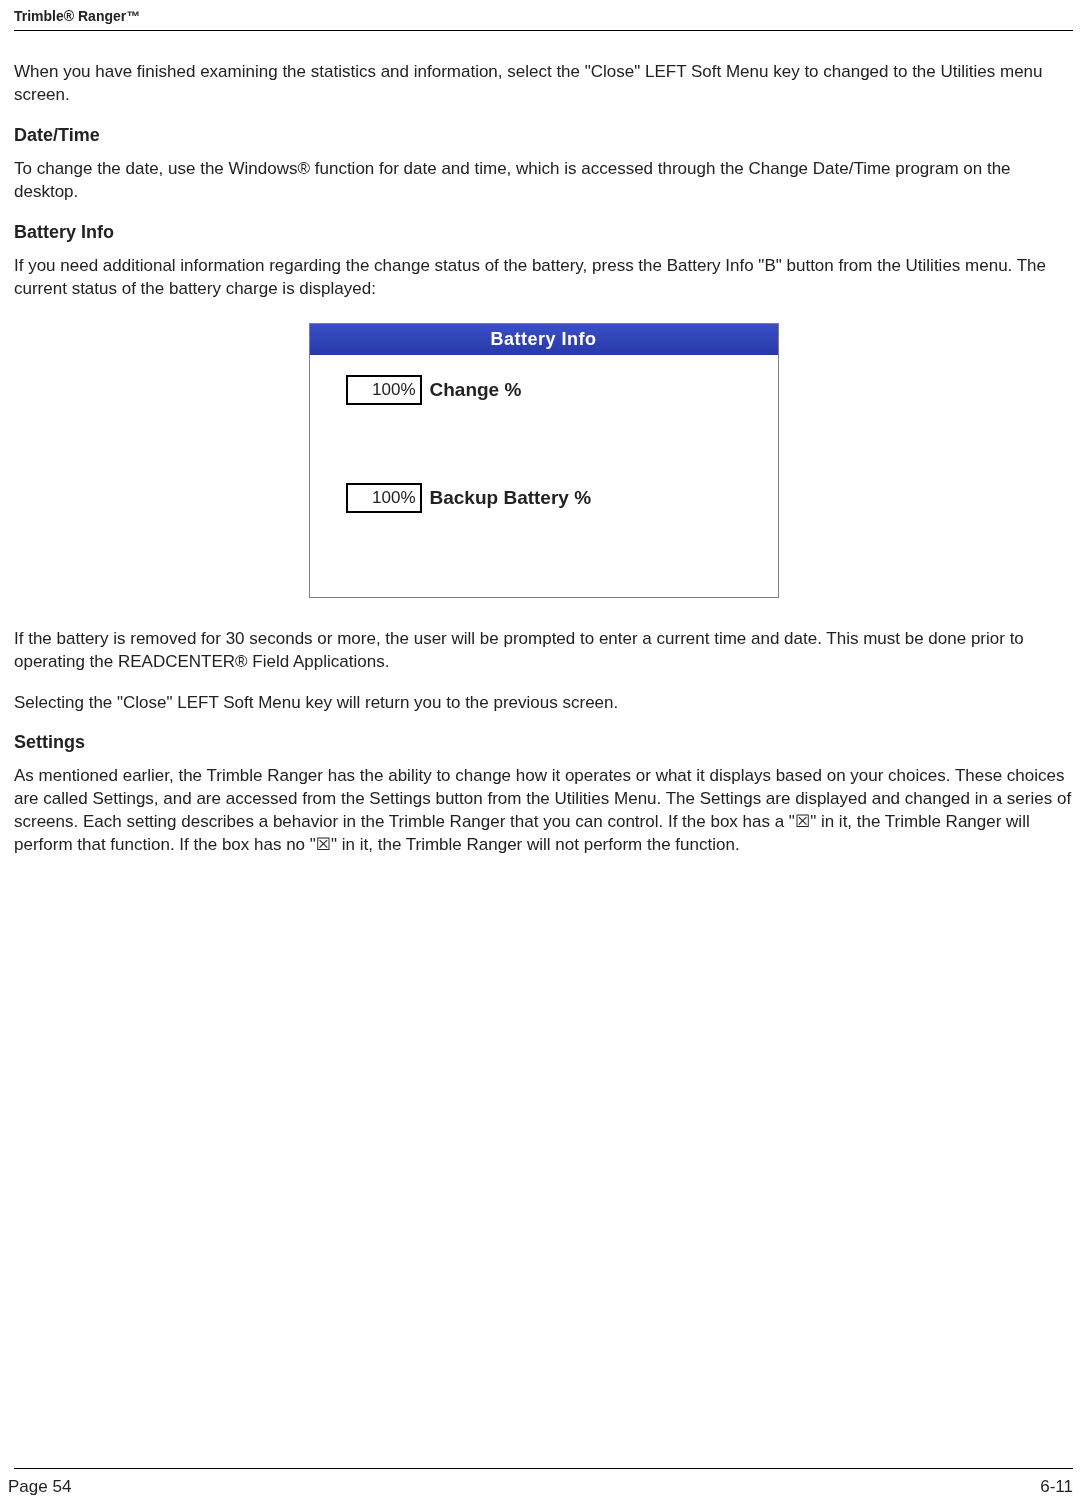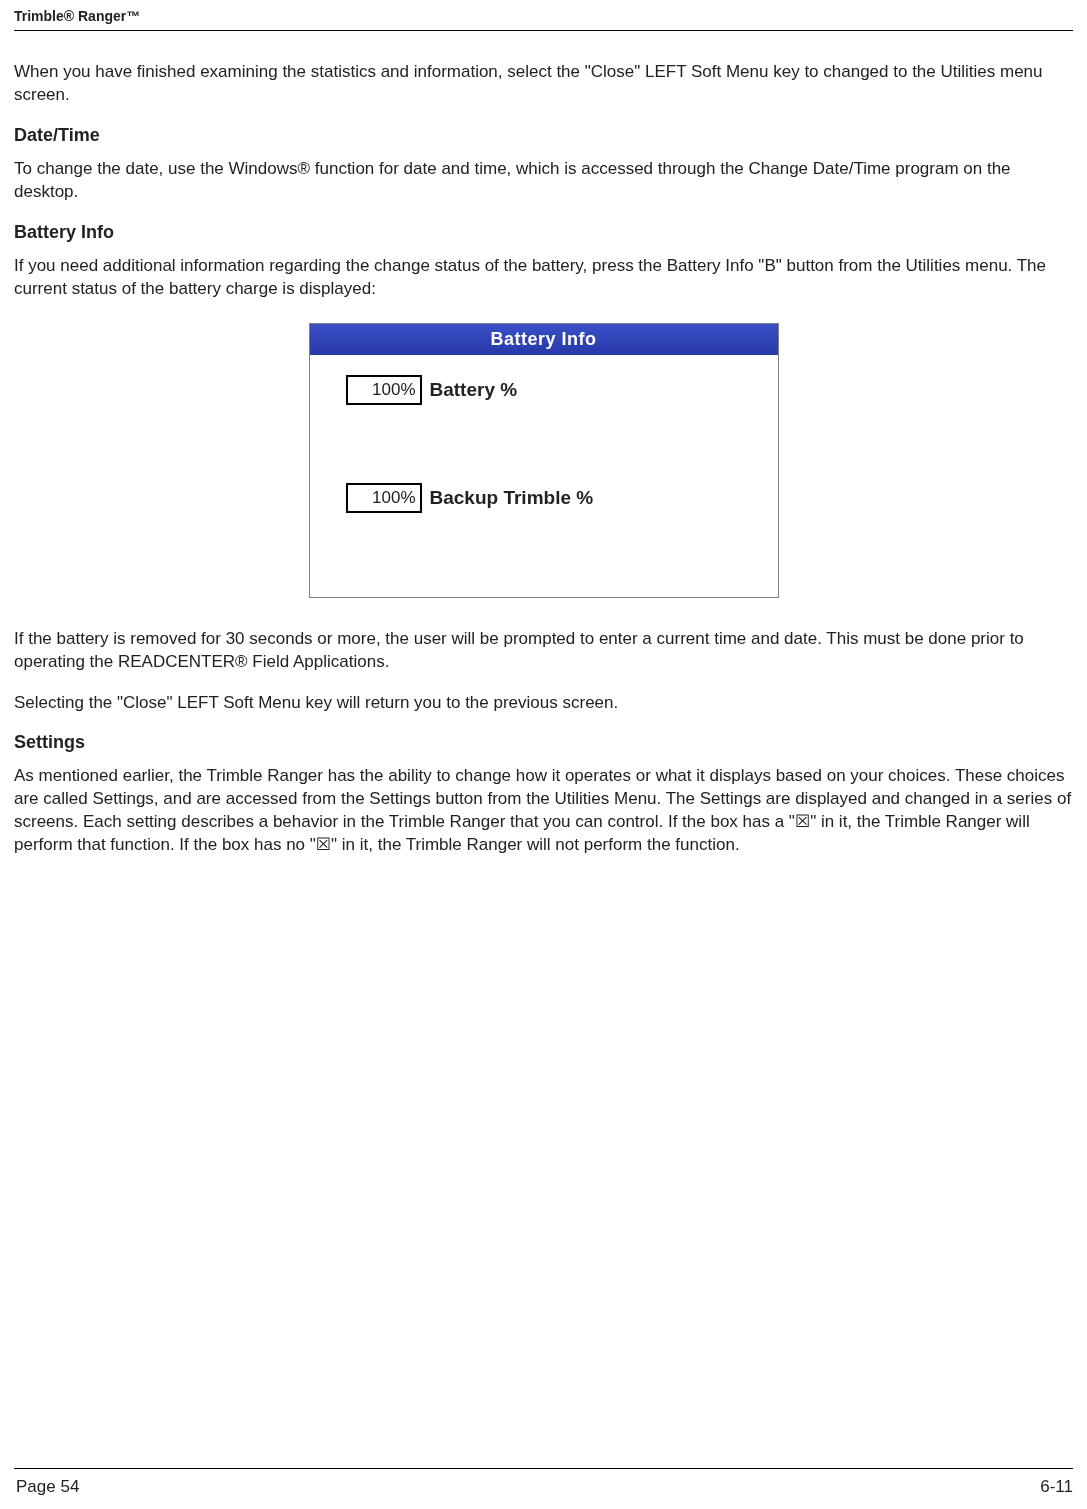--- a/index.html
+++ b/index.html
@@ -94,21 +94,21 @@
     .footer-rule {
       position: absolute;
       left: 14px;
       right: 14px;
       bottom: 40px;
       border: none;
       border-top: 1px solid #000;
     }
     .footer-row {
       position: absolute;
-      left: 16px;
+      left: 8px;
       right: 14px;
       bottom: 12px;
       display: flex;
       justify-content: space-between;
       font-size: 17px;
     }
   </style>
 </head>
 <body>
 
@@ -122,25 +122,25 @@
 
 <h3 class="section-heading">Battery Info</h3>
 <p class="body-para">If you need additional information regarding the change status of the battery, press the Battery Info "B" button from the Utilities menu.  The current status of the battery charge is displayed:</p>
 
 <div class="screenshot-wrap">
   <div class="battery-screen">
     <div class="titlebar">Battery Info</div>
     <div class="battery-body">
       <div class="battery-row">
         <div class="pct-box">100%</div>
-        <div class="pct-label">Battery %</div>
+        <div class="pct-label">Change %</div>
       </div>
       <div class="battery-row">
         <div class="pct-box">100%</div>
-        <div class="pct-label">Backup Trimble %</div>
+        <div class="pct-label">Backup Battery %</div>
       </div>
     </div>
   </div>
 </div>
 
 <p class="body-para">If the battery is removed for 30 seconds or more, the user will be prompted to enter a current time and date. This must be done prior to operating the READCENTER® Field Applications.</p>
 <p class="body-para">Selecting the "Close" LEFT Soft Menu key will return you to the previous screen.</p>
 
 <h3 class="section-heading">Settings</h3>
 <p class="body-para">As mentioned earlier, the Trimble Ranger has the ability to change how it operates or what it displays based on your choices.  These choices are called Settings, and are accessed from the Settings button from the Utilities Menu.  The Settings are displayed and changed in a series of screens.  Each setting describes a behavior in the Trimble Ranger that you can control.  If the box has a "☒" in it, the Trimble Ranger will perform that function.  If the box has no "☒" in it, the Trimble Ranger will not perform the function.</p>

